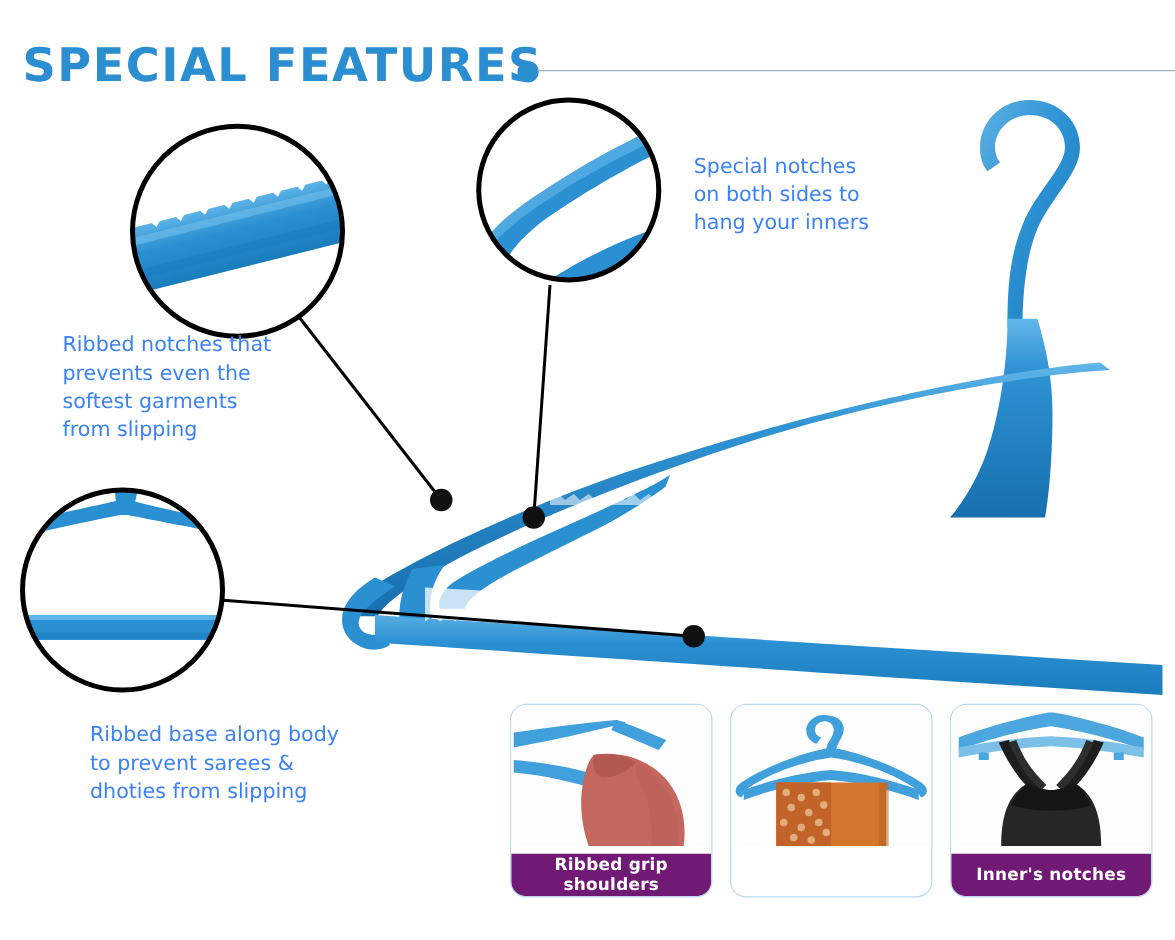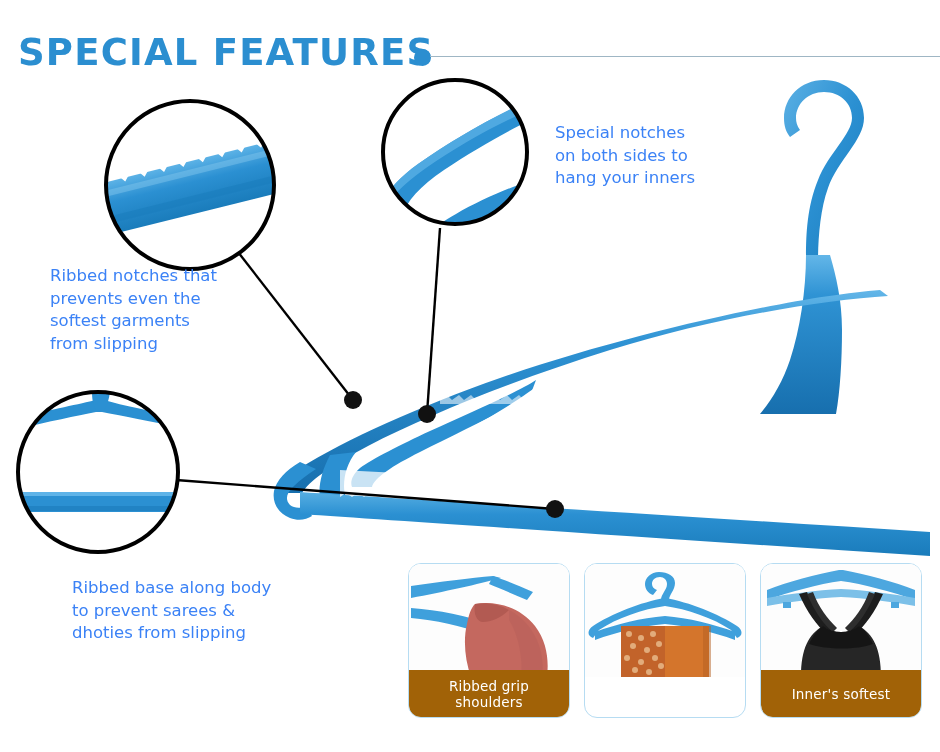--- a/index.html
+++ b/index.html
@@ -59,25 +59,25 @@
     border-radius:13px;
     background:#ffffff;
     overflow:hidden;
     box-sizing:border-box;
   }
   .card-photo{
     position:absolute;left:0;top:0;right:0;height:113px;
     overflow:hidden;background:#fdfdfd;
   }
   .card-caption{
-    position:absolute;left:0;right:0;bottom:0;height:47px;
-    background:#a16207;
+    position:absolute;left:0;right:0;bottom:0;height:34px;
+    background:#701a75;
     color:#ffffff;
     font-family:"DejaVu Sans", sans-serif;
-    font-weight:normal;
+    font-weight:bold;
     font-size:13.5px;
     line-height:16px;
     display:flex;align-items:center;justify-content:center;
     text-align:center;
     white-space:pre-line;
     letter-spacing:.2px;
     border-bottom-left-radius:11px;border-bottom-right-radius:11px;
   }
 </style>
 </head>
@@ -336,17 +336,17 @@
           <path d="M38 30 C46 48 56 62 66 70 L74 64 C62 54 52 42 46 28 Z" fill="#1d1d1d"></path>
           <path d="M122 30 C114 48 104 62 94 70 L86 64 C98 54 108 42 114 28 Z" fill="#1d1d1d"></path>
           <path d="M46 30 C54 48 62 60 72 68 L76 64 C66 54 58 44 52 28 Z" fill="#2e2e2e"></path>
           <path d="M114 30 C106 48 98 60 88 68 L84 64 C94 54 102 44 108 28 Z" fill="#2e2e2e"></path>
           <path d="M62 62 C72 70 88 70 98 62 C112 70 120 84 120 113 L40 113
                    C40 84 48 70 62 62 Z" fill="#262626"></path>
           <path d="M62 62 C72 70 88 70 98 62 C104 66 108 72 112 80
                    C96 86 66 86 48 80 C52 72 56 66 62 62 Z" fill="#151515"></path>
         </svg>
       </div>
-      <div class="card-caption">Inner's softest</div>
+      <div class="card-caption">Inner's notches</div>
     </div>
 
   </div>
 </div>
 
 </body></html>

